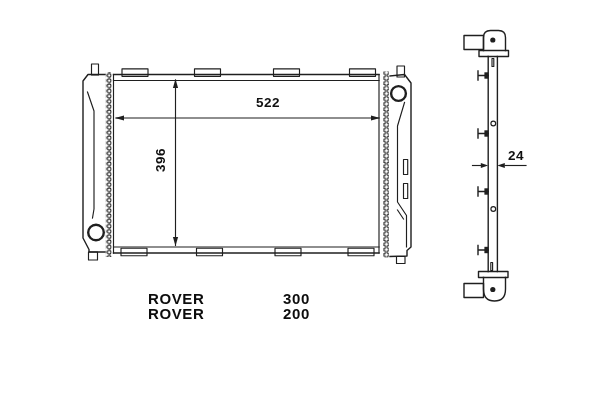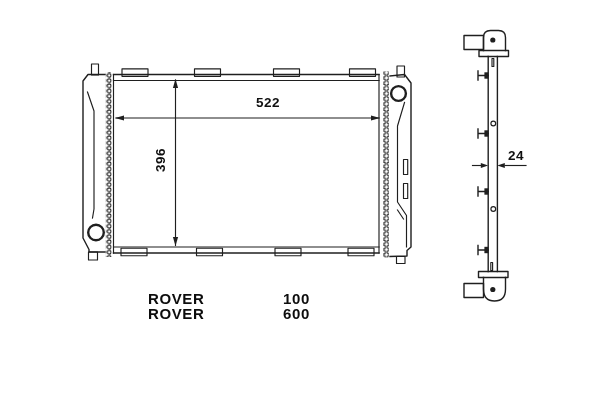--- a/index.html
+++ b/index.html
@@ -154,23 +154,23 @@
         <path class="ln" d="M483.5,277.5 L483.5,289 Q483.5,301 494.5,301 Q505.5,301 505.5,289 L505.5,277.5"></path>
         <circle class="fillid" cx="492.8" cy="289.5" r="2.6"></circle>
         <rect class="ln" x="464" y="283.5" width="19.5" height="14"></rect>
       </g>
     </g>
   </svg>
 
   <div class="apps">
     <div class="row">
       <span class="col-make">ROVER</span>
-      <span class="col-model">100</span>
+      <span class="col-model">300</span>
     </div>
     <div class="row">
       <span class="col-make">ROVER</span>
-      <span class="col-model">600</span>
+      <span class="col-model">200</span>
     </div>
     <div class="row">
     </div>
   </div>
 
 </div>
 
 </body></html>

